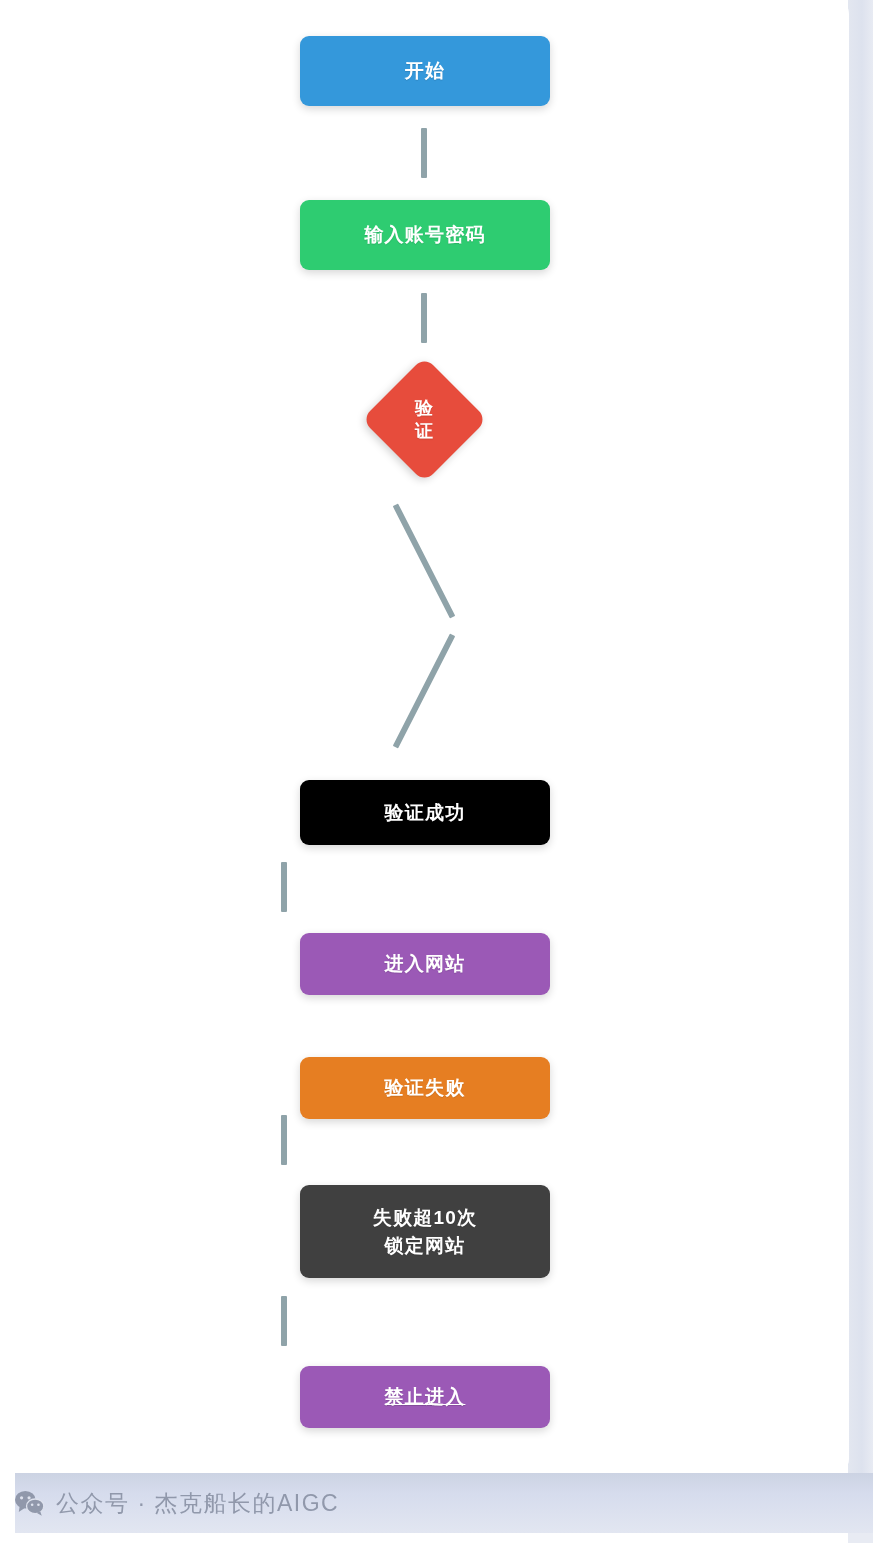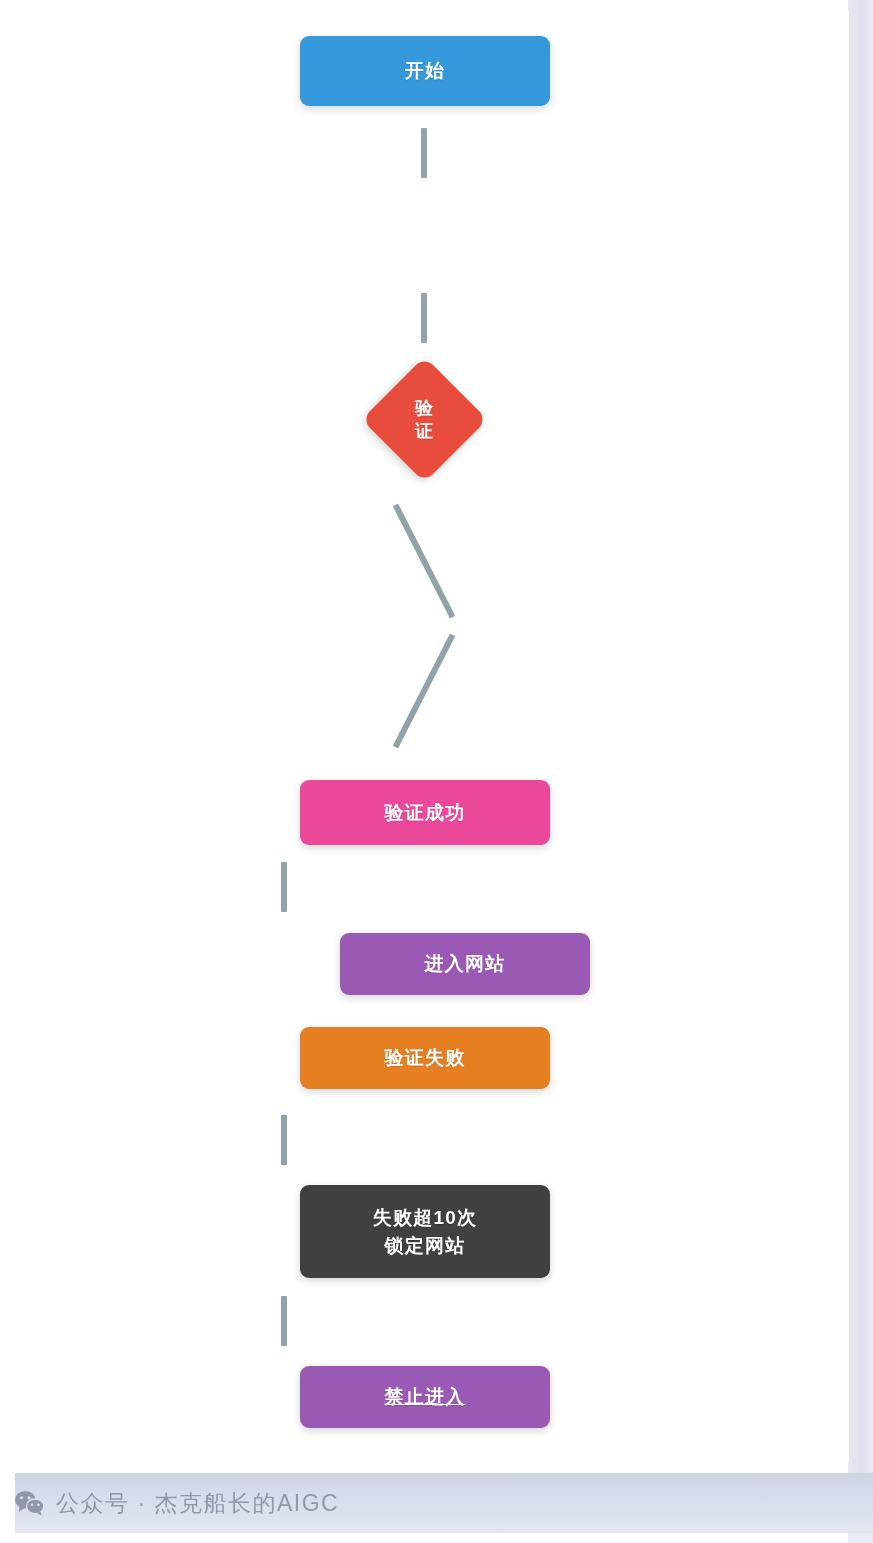--- a/index.html
+++ b/index.html
@@ -43,23 +43,23 @@
     letter-spacing: 1.2px;
     line-height: 1.45;
     text-align: center;
     box-shadow: 0 3px 9px rgba(0,0,0,0.16);
     text-shadow: 0 1px 1px rgba(0,0,0,0.12);
   }
   .node .lbl { white-space: pre-line; }
 
   #node-start        { left: 300px; top: 36px;   width: 250px; height: 70px;  background:#3498db; }
   #node-credentials  { left: 300px; top: 200px;  width: 250px; height: 70px;  background:#2ecc71; }
-  #node-verify-ok    { left: 300px; top: 780px;  width: 250px; height: 65px;  background:#ec4899; }
-  #node-enter-site   { left: 300px; top: 933px;  width: 250px; height: 62px;  background:#9b59b6;margin-left:40px; }
-  #node-verify-fail  { left: 300px; top: 1027px; width: 250px; height: 62px;  background:#e67e22; }
+  #node-verify-ok    { left: 300px; top: 780px;  width: 250px; height: 65px;  background:#000000; }
+  #node-enter-site   { left: 300px; top: 933px;  width: 250px; height: 62px;  background:#9b59b6; }
+  #node-verify-fail  { left: 300px; top: 1057px; width: 250px; height: 62px;  background:#e67e22; }
   #node-lock-site    { left: 300px; top: 1185px; width: 250px; height: 93px;  background:#404040; }
   #node-forbidden    { left: 300px; top: 1366px; width: 250px; height: 62px;  background:#9b59b6;text-decoration:underline; }
 
   
   #node-verify {
     position: absolute;
     left: 380px; top: 375px;
     width: 89px; height: 89px;
     background: #e74c3c;
     border-radius: 12px;
@@ -149,20 +149,23 @@
   <div class="edge-strip"></div>
 
   <div class="canvas">
 
     <div class="node" id="node-start">
       <span class="lbl">开始</span>
     </div>
 
     <div class="conn-v" id="conn-start-cred"></div>
 
+    <div class="node" id="node-credentials">
+      <span class="lbl">输入账号密码</span>
+    </div>
 
     <div class="conn-v" id="conn-cred-verify"></div>
 
     <div id="node-verify">
       <span class="diamond-text">验
 证</span>
     </div>
 
     <div class="conn-diag" id="conn-verify-ok"></div>
     <div class="conn-diag" id="conn-verify-fail"></div>

